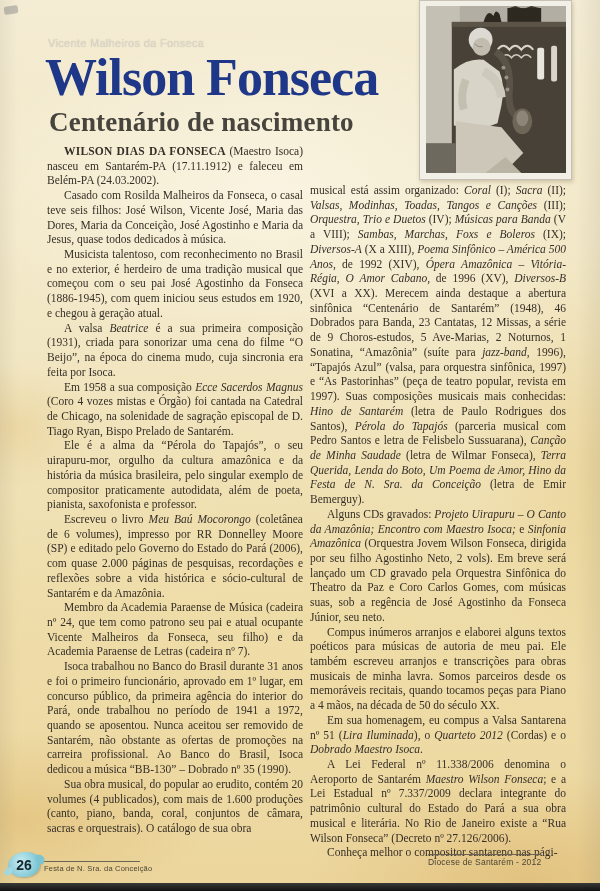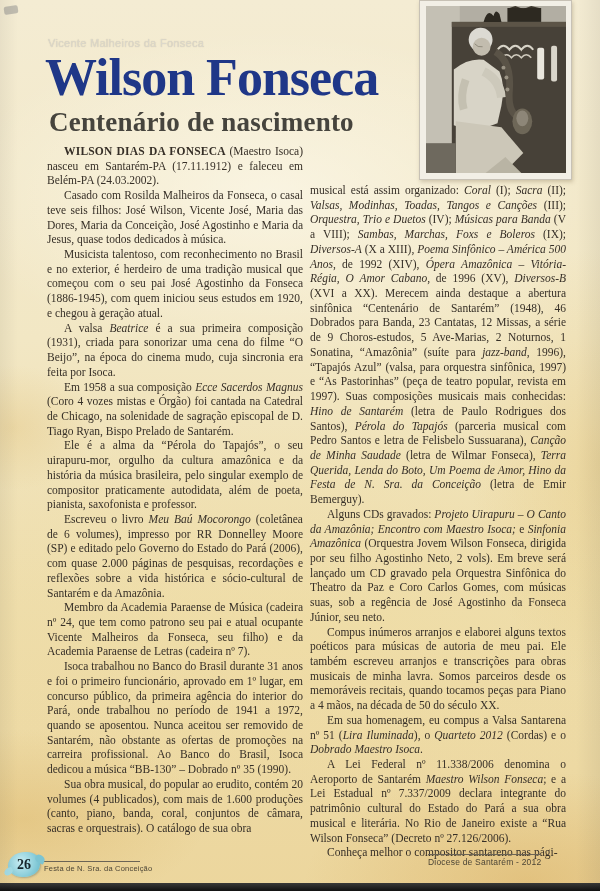--- a/index.html
+++ b/index.html
@@ -64,21 +64,21 @@
   }
   .page-badge::before{
     content:"";position:absolute;right:-5px;top:3px;width:10px;height:8px;
     background:#7cc4d2;border-radius:80% 100% 20% 90%;transform:rotate(25deg);
   }
   .page-badge::after{
     content:"";position:absolute;left:-4px;bottom:2px;width:9px;height:7px;
     background:#a5dde6;border-radius:100% 30% 90% 60%;transform:rotate(-20deg);
   }
   .page-number{
-    font-family:Liberation Serif, serif;font-weight:bold;
+    font-family:Liberation Sans, sans-serif;font-weight:bold;
     font-size:14px;color:#17262c;z-index:1;
   }
   .footer-left .label-wrap{margin-left:4px;margin-top:9px;}
   .footer-rule{height:1px;background:#6b6455;width:96px;margin-bottom:2px;}
   .footer-label{
     font-family:"Liberation Sans", sans-serif;font-size:7.5px;color:#4c4536;letter-spacing:.2px;
   }
   .footer-right{position:absolute;left:428px;top:854px;text-align:right;}
   .footer-right .footer-rule{width:113px;}
   .footer-right .footer-label{font-size:8.5px;}

